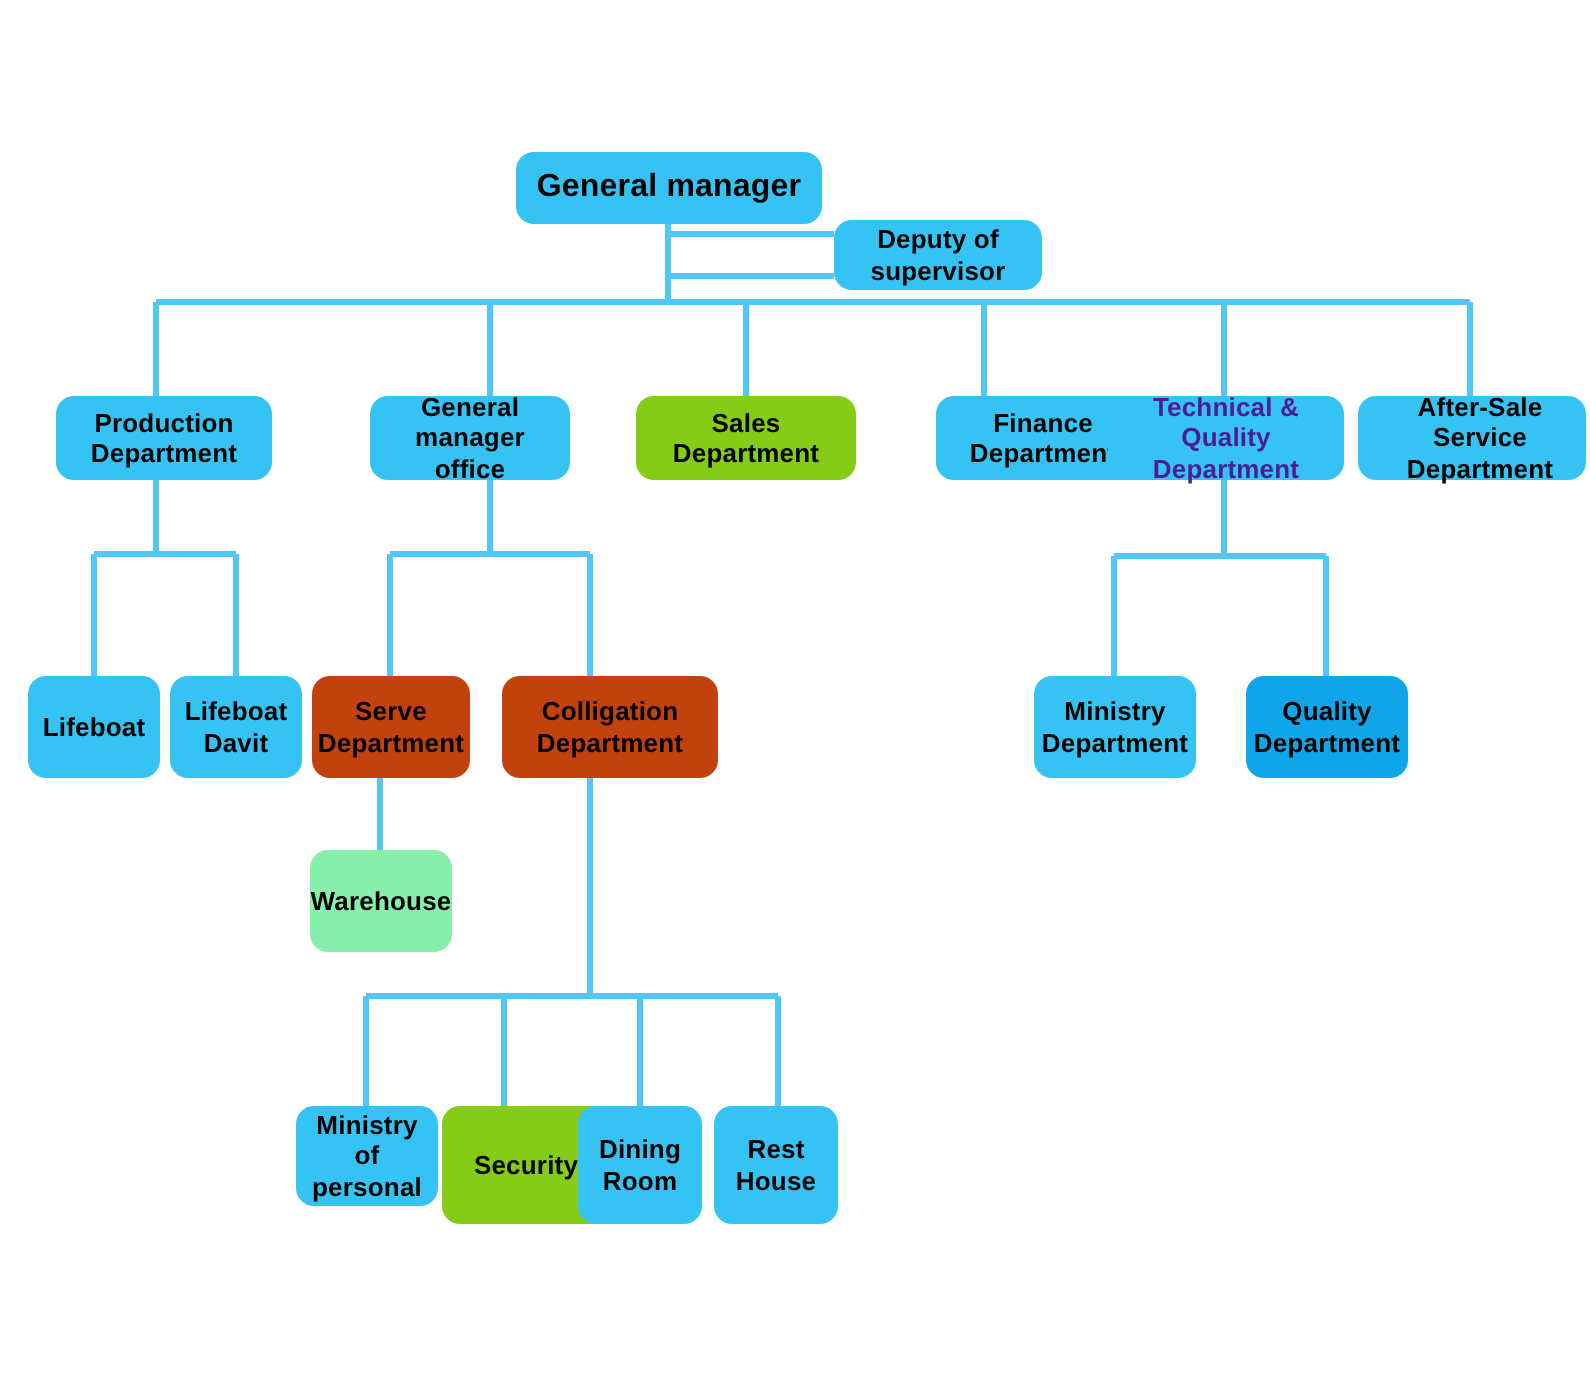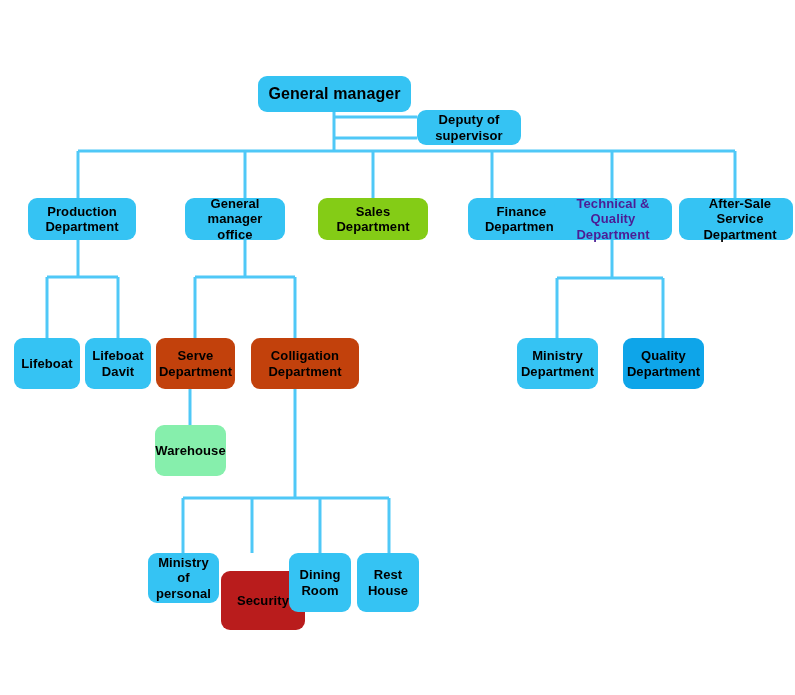--- a/index.html
+++ b/index.html
@@ -118,19 +118,19 @@
 Department</div>
   <div class="node lvl2" style="left: 517px; top: 338px; width: 81px; height: 51px; background: rgb(53, 195, 243); color: rgb(0, 0, 0);">Ministry
 Department</div>
   <div class="node lvl2" style="left: 623px; top: 338px; width: 81px; height: 51px; background: #0ea5e9; color: rgb(0, 0, 0);">Quality
 Department</div>
 
   <div class="node lvl3" style="left: 155px; top: 425px; width: 71px; height: 51px; background: #86efac; color: rgb(0, 0, 0);">Warehouse</div>
 
   <div class="node lvl4" style="left: 148px; top: 553px; width: 71px; height: 50px; background: rgb(53, 195, 243); color: rgb(0, 0, 0);">Ministry
 of  personal</div>
-  <div class="node lvl4" style="left: 221px; top: 571px; width: 84px; height: 59px; background: #b91c1c; color: rgb(0, 0, 0);">Security</div>
+  <div class="node lvl4" style="left: 221px; top: 553px; width: 84px; height: 59px; background: #84cc16; color: rgb(0, 0, 0);">Security</div>
   <div class="node lvl4" style="left: 289px; top: 553px; width: 62px; height: 59px; background: rgb(53, 195, 243); color: rgb(0, 0, 0);">Dining
 Room</div>
   <div class="node lvl4" style="left: 357px; top: 553px; width: 62px; height: 59px; background: rgb(53, 195, 243); color: rgb(0, 0, 0);">Rest
 House</div>
 
 </div>
 
 </body></html>

